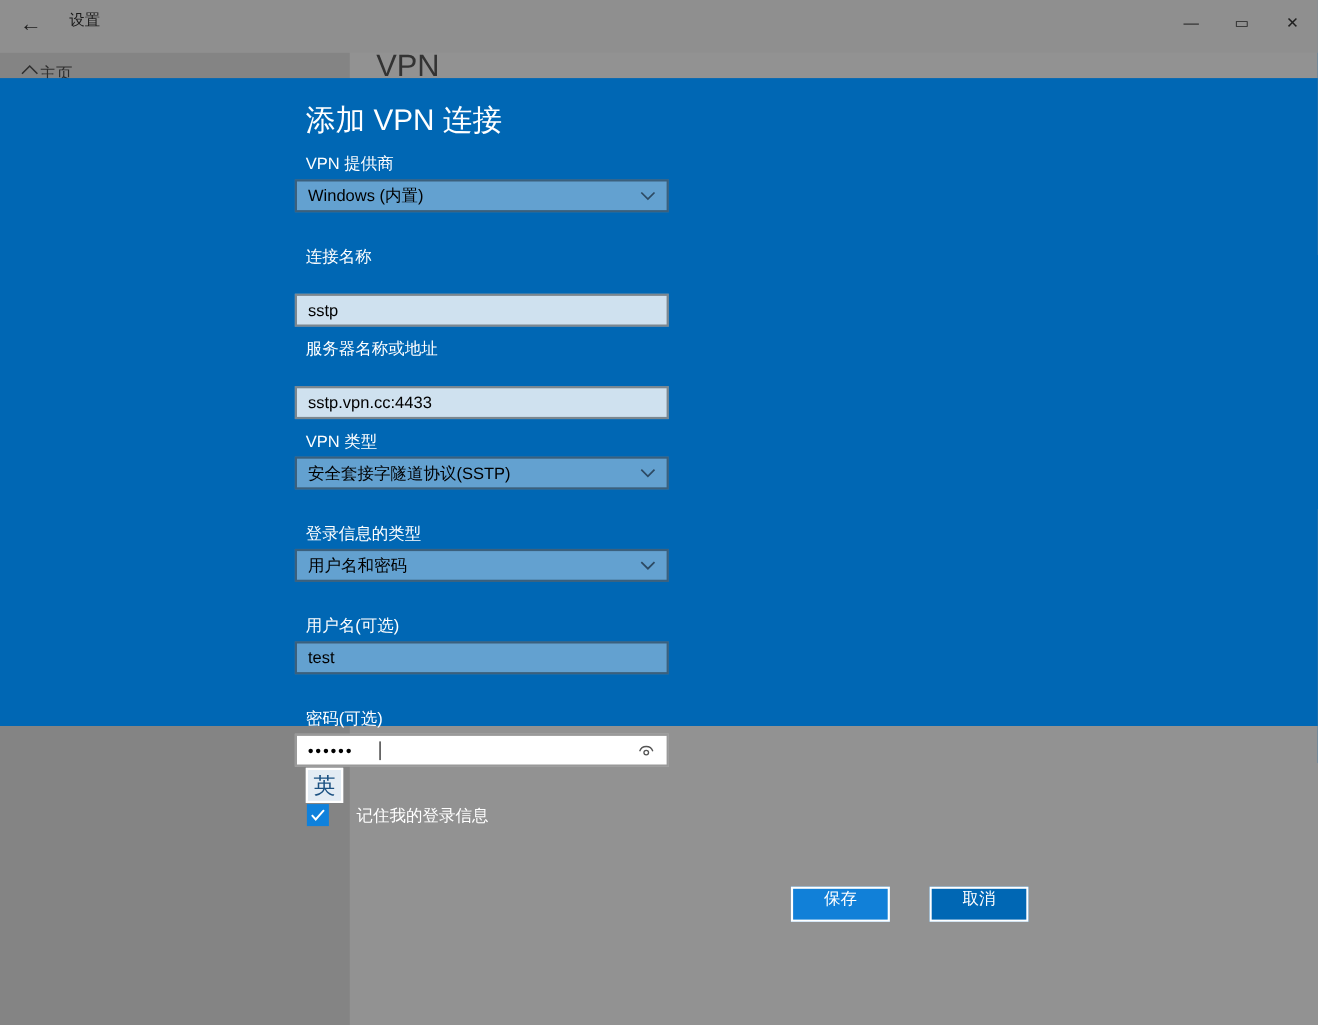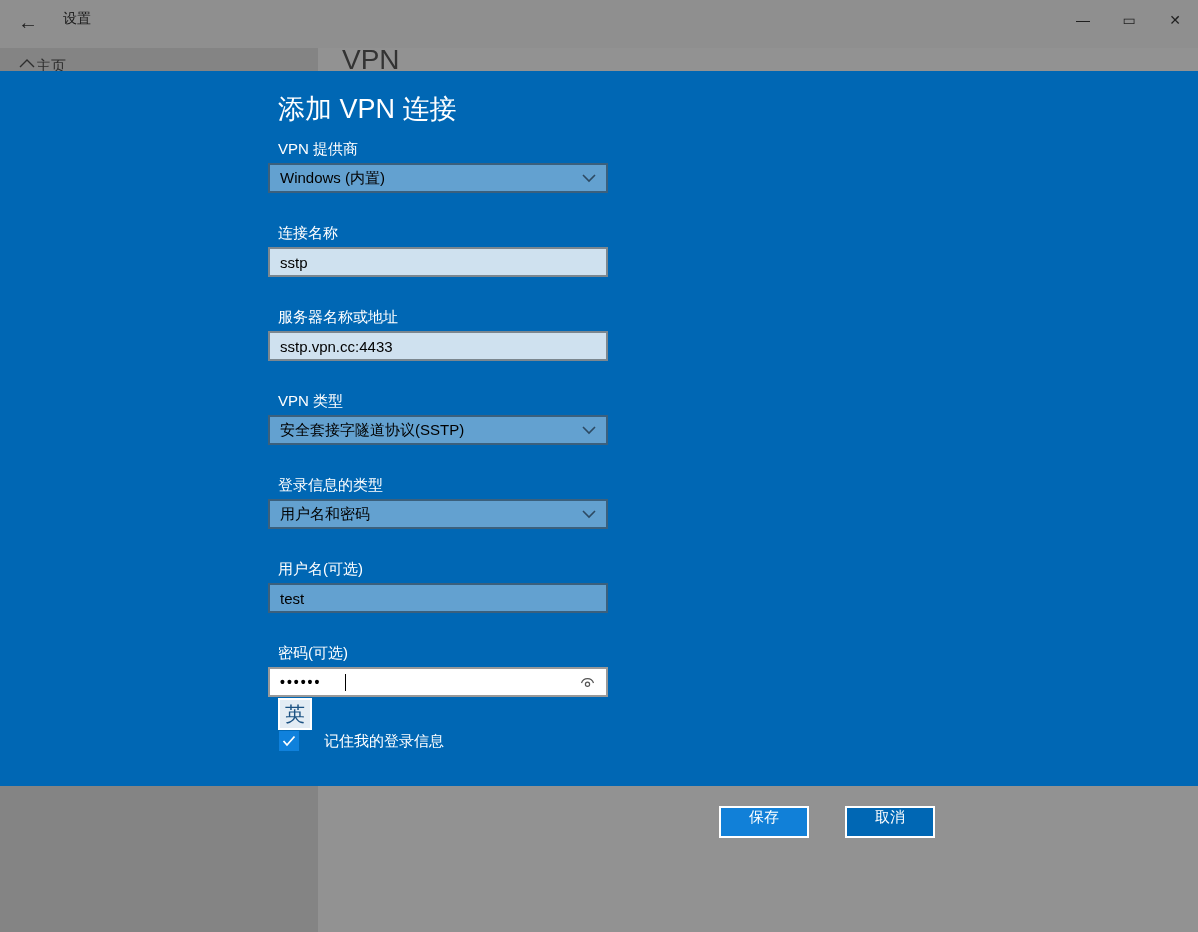--- a/index.html
+++ b/index.html
@@ -36,41 +36,41 @@
   .bg-sidebar-row {
     position:absolute; left:18px; top:56px; display:flex; align-items:center; 
     color:#2e2e2e; font-size:15px;
   }
   .bg-vpn-heading {
     position:absolute; left:342px; top:44px;
     font-size:28px; font-weight:300; color:#333333;
   }
   
   .dialog {
-    position:absolute; left:0; top:71px; width:1198px; height:715px;
+    position:absolute; left:0; top:71px; width:1198px; height:589px;
     background:#0067b4; color:#ffffff;
   }
   .dialog-title {
     position:absolute; left:278px; top:20px;
     font-size:27px; font-weight:300; color:#ffffff;
   }
   .field-label {
     position:absolute; left:278px; width:340px;
     font-size:15px; color:#ffffff;
   }
   .control {
     position:absolute; left:268px; width:340px; height:30px;
     border:2px solid rgba(0,0,0,0.40);
     display:flex; align-items:center;
     font-size:15px; color:#000000;
     padding:0 10px;
     gap:22px;
   }
   .combo { background:#63a1d0; justify-content:space-between; }
-  .input-light { background:#cfe1ef; }
+  .input-light { background:#cfe1ef;margin-top:20px; }
   .input-medium { background:#63a1d0; }
   .input-white { background:#ffffff; }
   .chevron-icon { flex:0 0 auto; margin-left:8px; display:flex; }
   .caret {
     display:inline-block; width:1px; height:17px; background:#000;
     margin-left:2px; vertical-align:middle;
   }
   .pw-dots { letter-spacing:2px; font-size:14px; font-weight:bold; }
   .reveal-icon { margin-left:auto; display:flex; }
   .ime-box {

